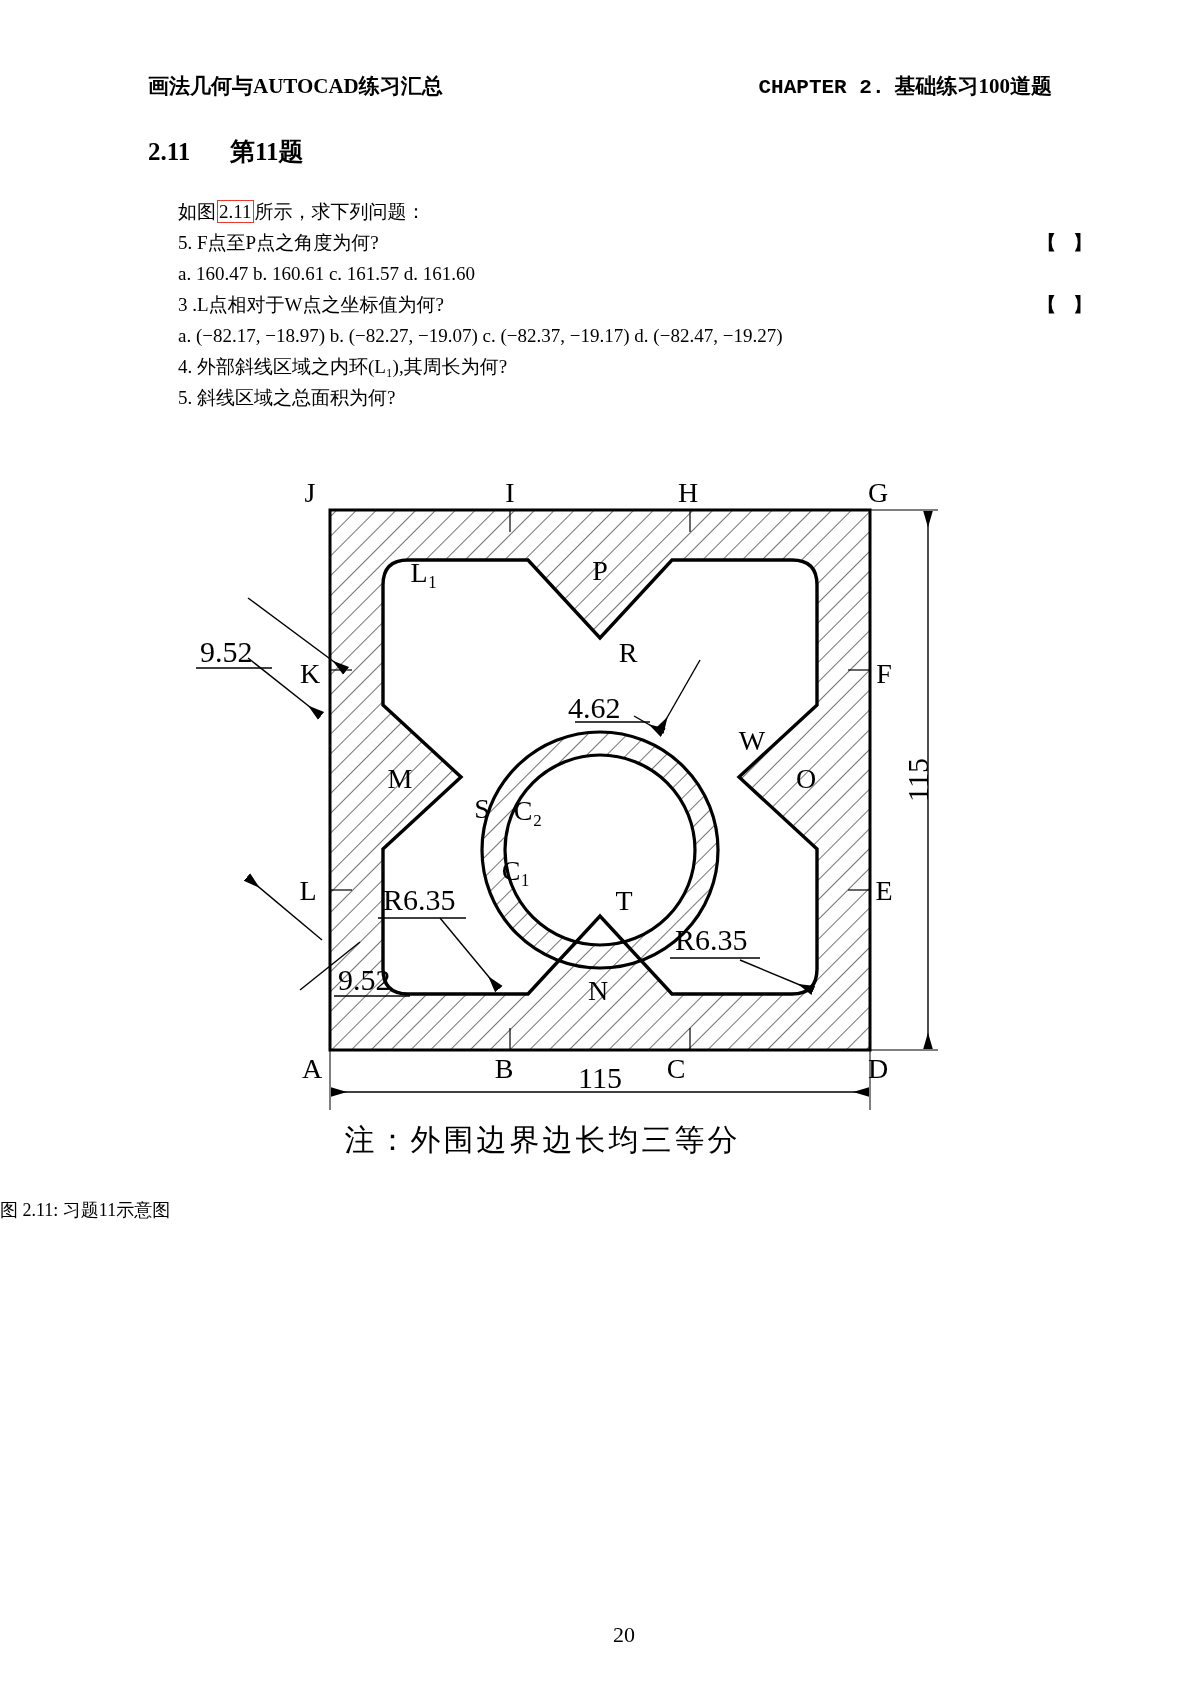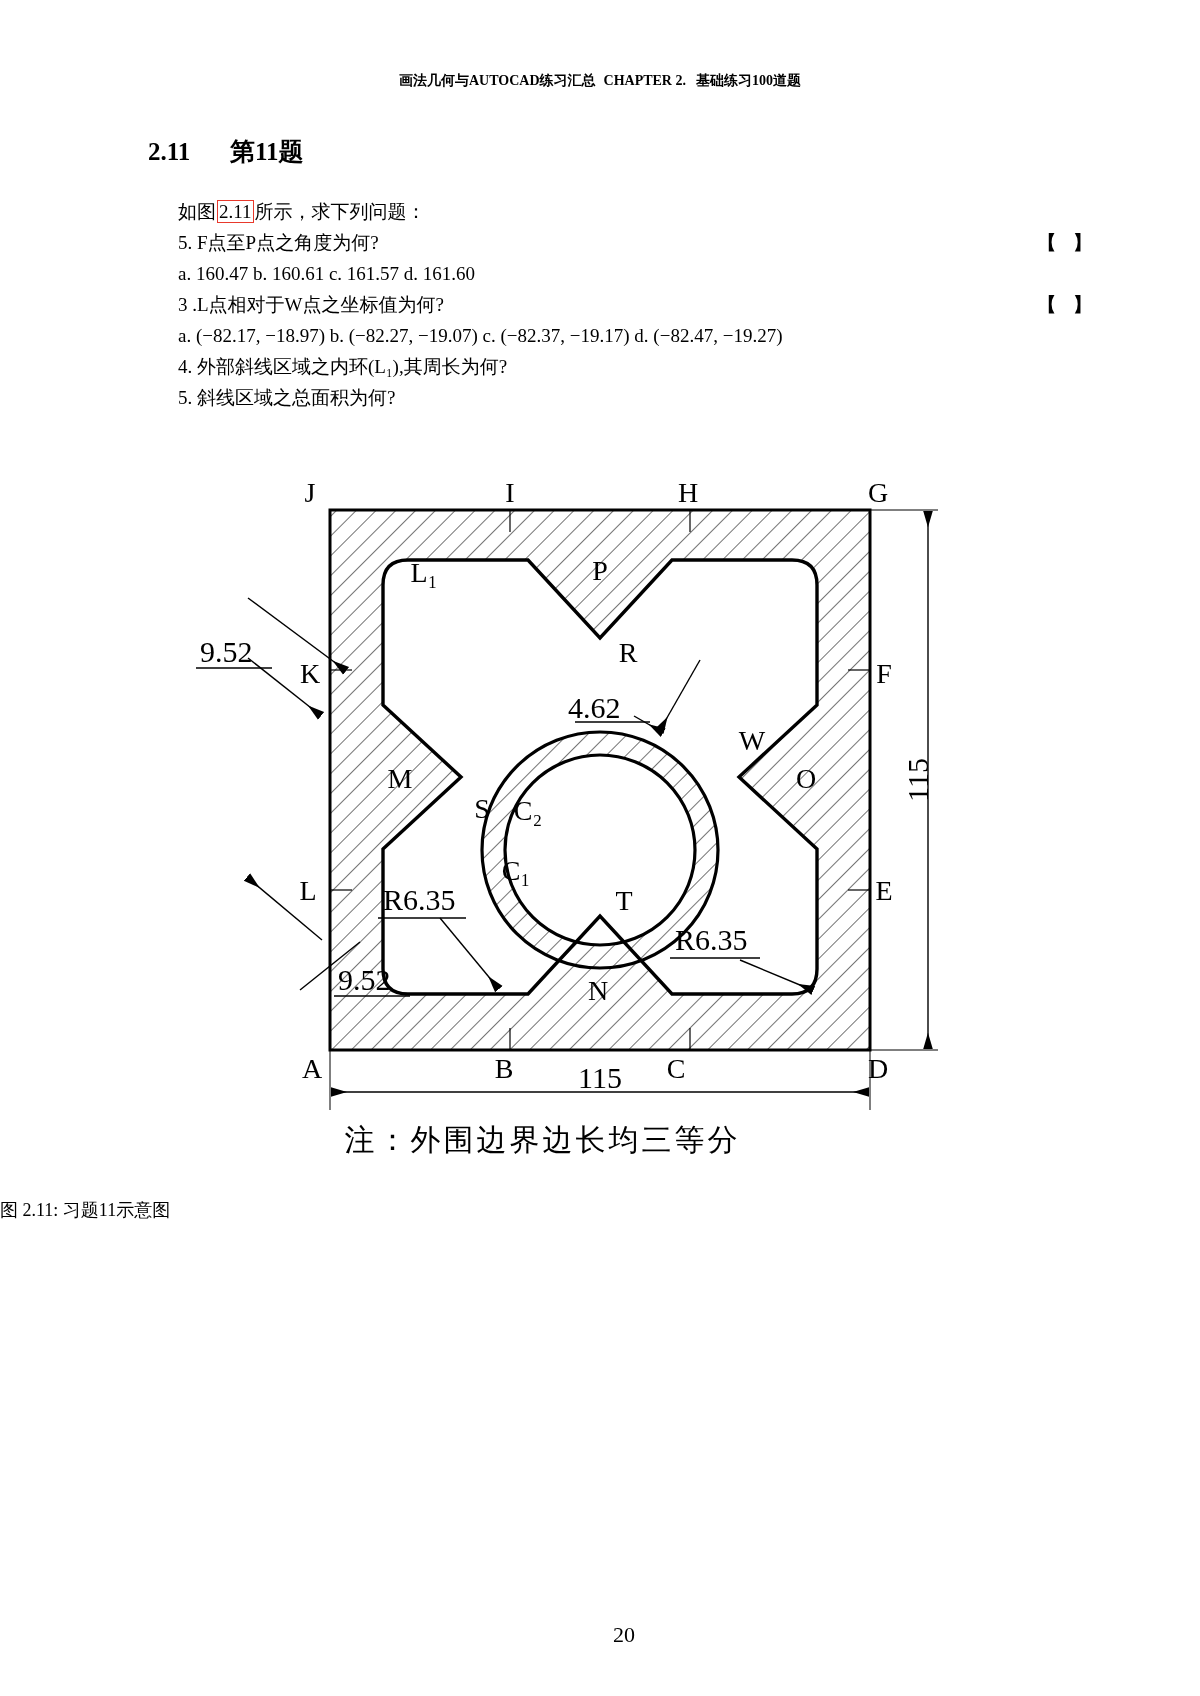--- a/index.html
+++ b/index.html
@@ -20,33 +20,33 @@
     width: 1200px;
     height: 1696px;
   }
   
   .header {
     position: absolute;
     top: 72px;
     left: 148px;
     width: 904px;
     display: flex;
-    justify-content: center;
+    justify-content: space-between;
     align-items: baseline;
     font-weight: bold;
-    font-size: 14px;
+    font-size: 21px;
   }
   .header .left {
     letter-spacing: 0px;
   }
   .header .right {
     letter-spacing: 0px;
   }
   .header .right .chap {
-    font-family: Liberation Serif, serif;
+    font-family: Liberation Mono, monospace;
     margin-right: 10px;
     margin-left: 8px;
   }
   
   .sec-title {
     position: absolute;
     top: 135px;
     left: 148px;
     font-size: 25px;
     font-weight: bold;

